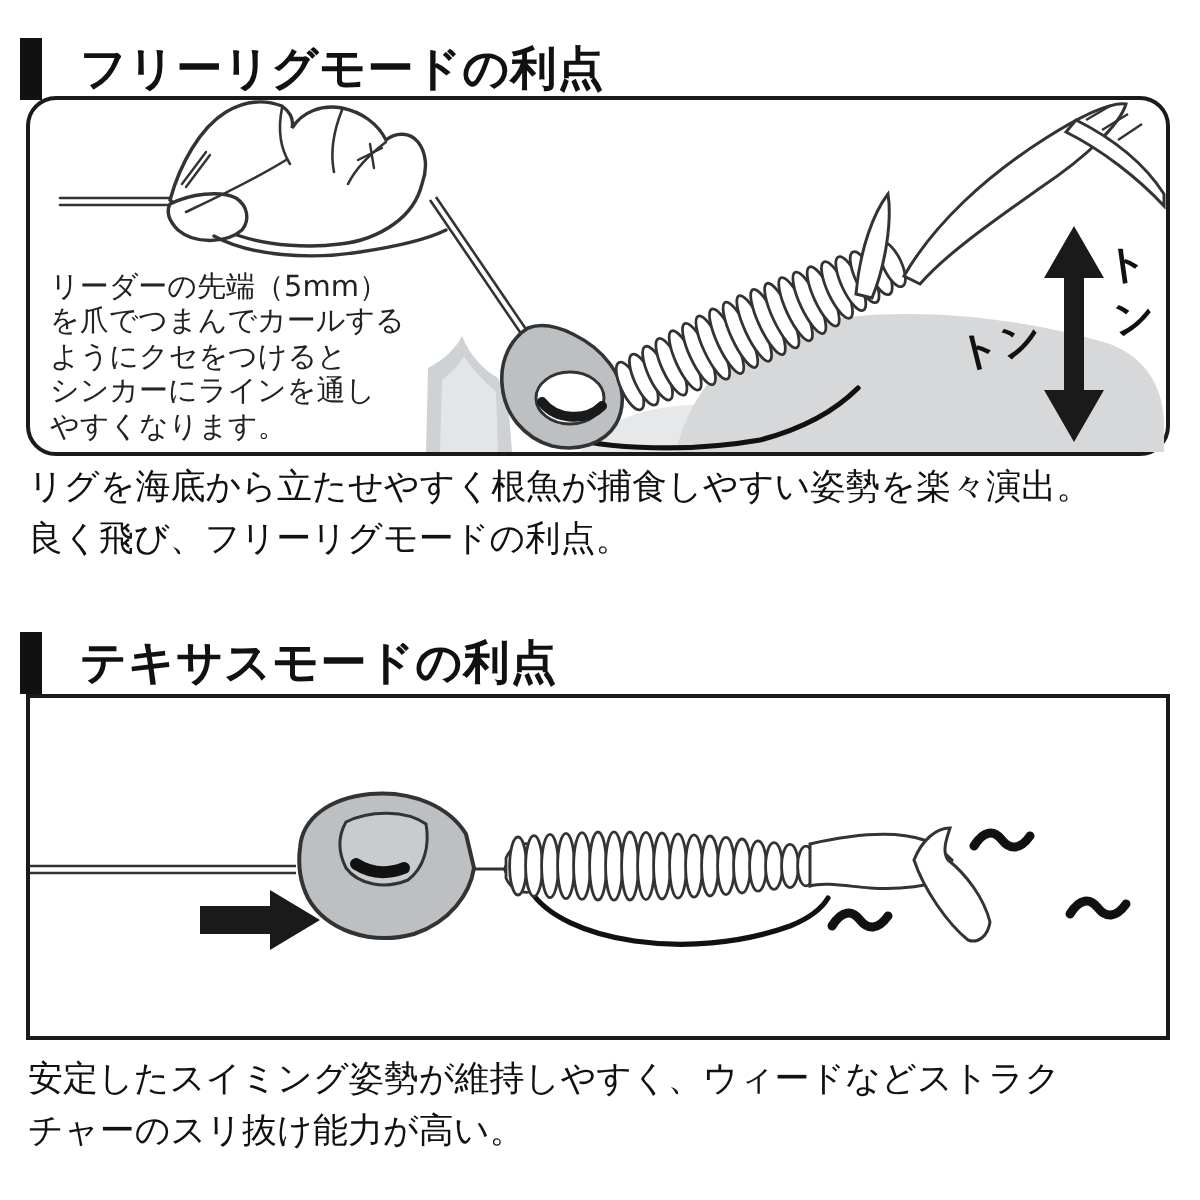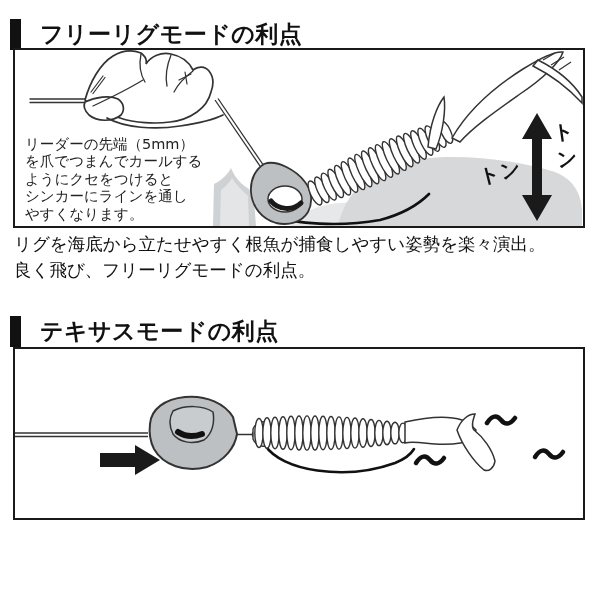--- a/index.html
+++ b/index.html
@@ -19,21 +19,21 @@
 </head>
 <body>
 
 <div class="page">
 
   <div class="heading" style="top:7px;">
     <span class="hbar"></span>
     <h2>フリーリグモードの利点</h2>
   </div>
 
-  <div class="illus" style="top:48px;height:176px;">
+  <div class="illus" style="top:48px;height:176px;border-radius:15px;">
     <svg width="568" height="176" viewBox="0 0 568 176">
 
       <g>
         <path d="M198,176 L199,134 C207,130 213,124 216,118 C220,128 227,135 234,139 L239,150 241,176 Z" fill="#cfd2d4"></path>
         <path d="M205,176 L206,140 C211,136 215,132 217,128 C221,135 228,141 233,146 L234,176 Z" fill="#e3e5e6"></path>
         <path d="M275,176 C288,158 315,150 350,153 C385,156 408,165 418,176 Z" fill="#e6e8e9"></path>
         <path d="M323,176 C330,145 352,120 388,112 C432,102 495,108 540,122 C558,129 566,143 567,160 L567,176 Z" fill="#d6d8d9"></path>
       </g>
 
       <g stroke="#333" stroke-width="1.7" fill="#fff" stroke-linecap="round">
@@ -160,14 +160,16 @@
       </g>
 
       <g stroke="#111" stroke-width="4.5" fill="none" stroke-linecap="round">
         <path d="M0,8 C5,0 10,0 14,5 C18,10 23,10 28,3" transform="translate(401,106)"></path>
         <path d="M0,8 C5,0 10,0 14,5 C18,10 23,10 28,3" transform="translate(472,66)"></path>
         <path d="M0,8 C5,0 10,0 14,5 C18,10 23,10 28,3" transform="translate(520,100)"></path>
       </g>
     </svg>
   </div>
 
+  <p class="desc" style="top:528px;">安定したスイミング姿勢が維持しやすく、ウィードなどストラク
+チャーのスリ抜け能力が高い。</p>
 
 </div>
 
 </body></html>

